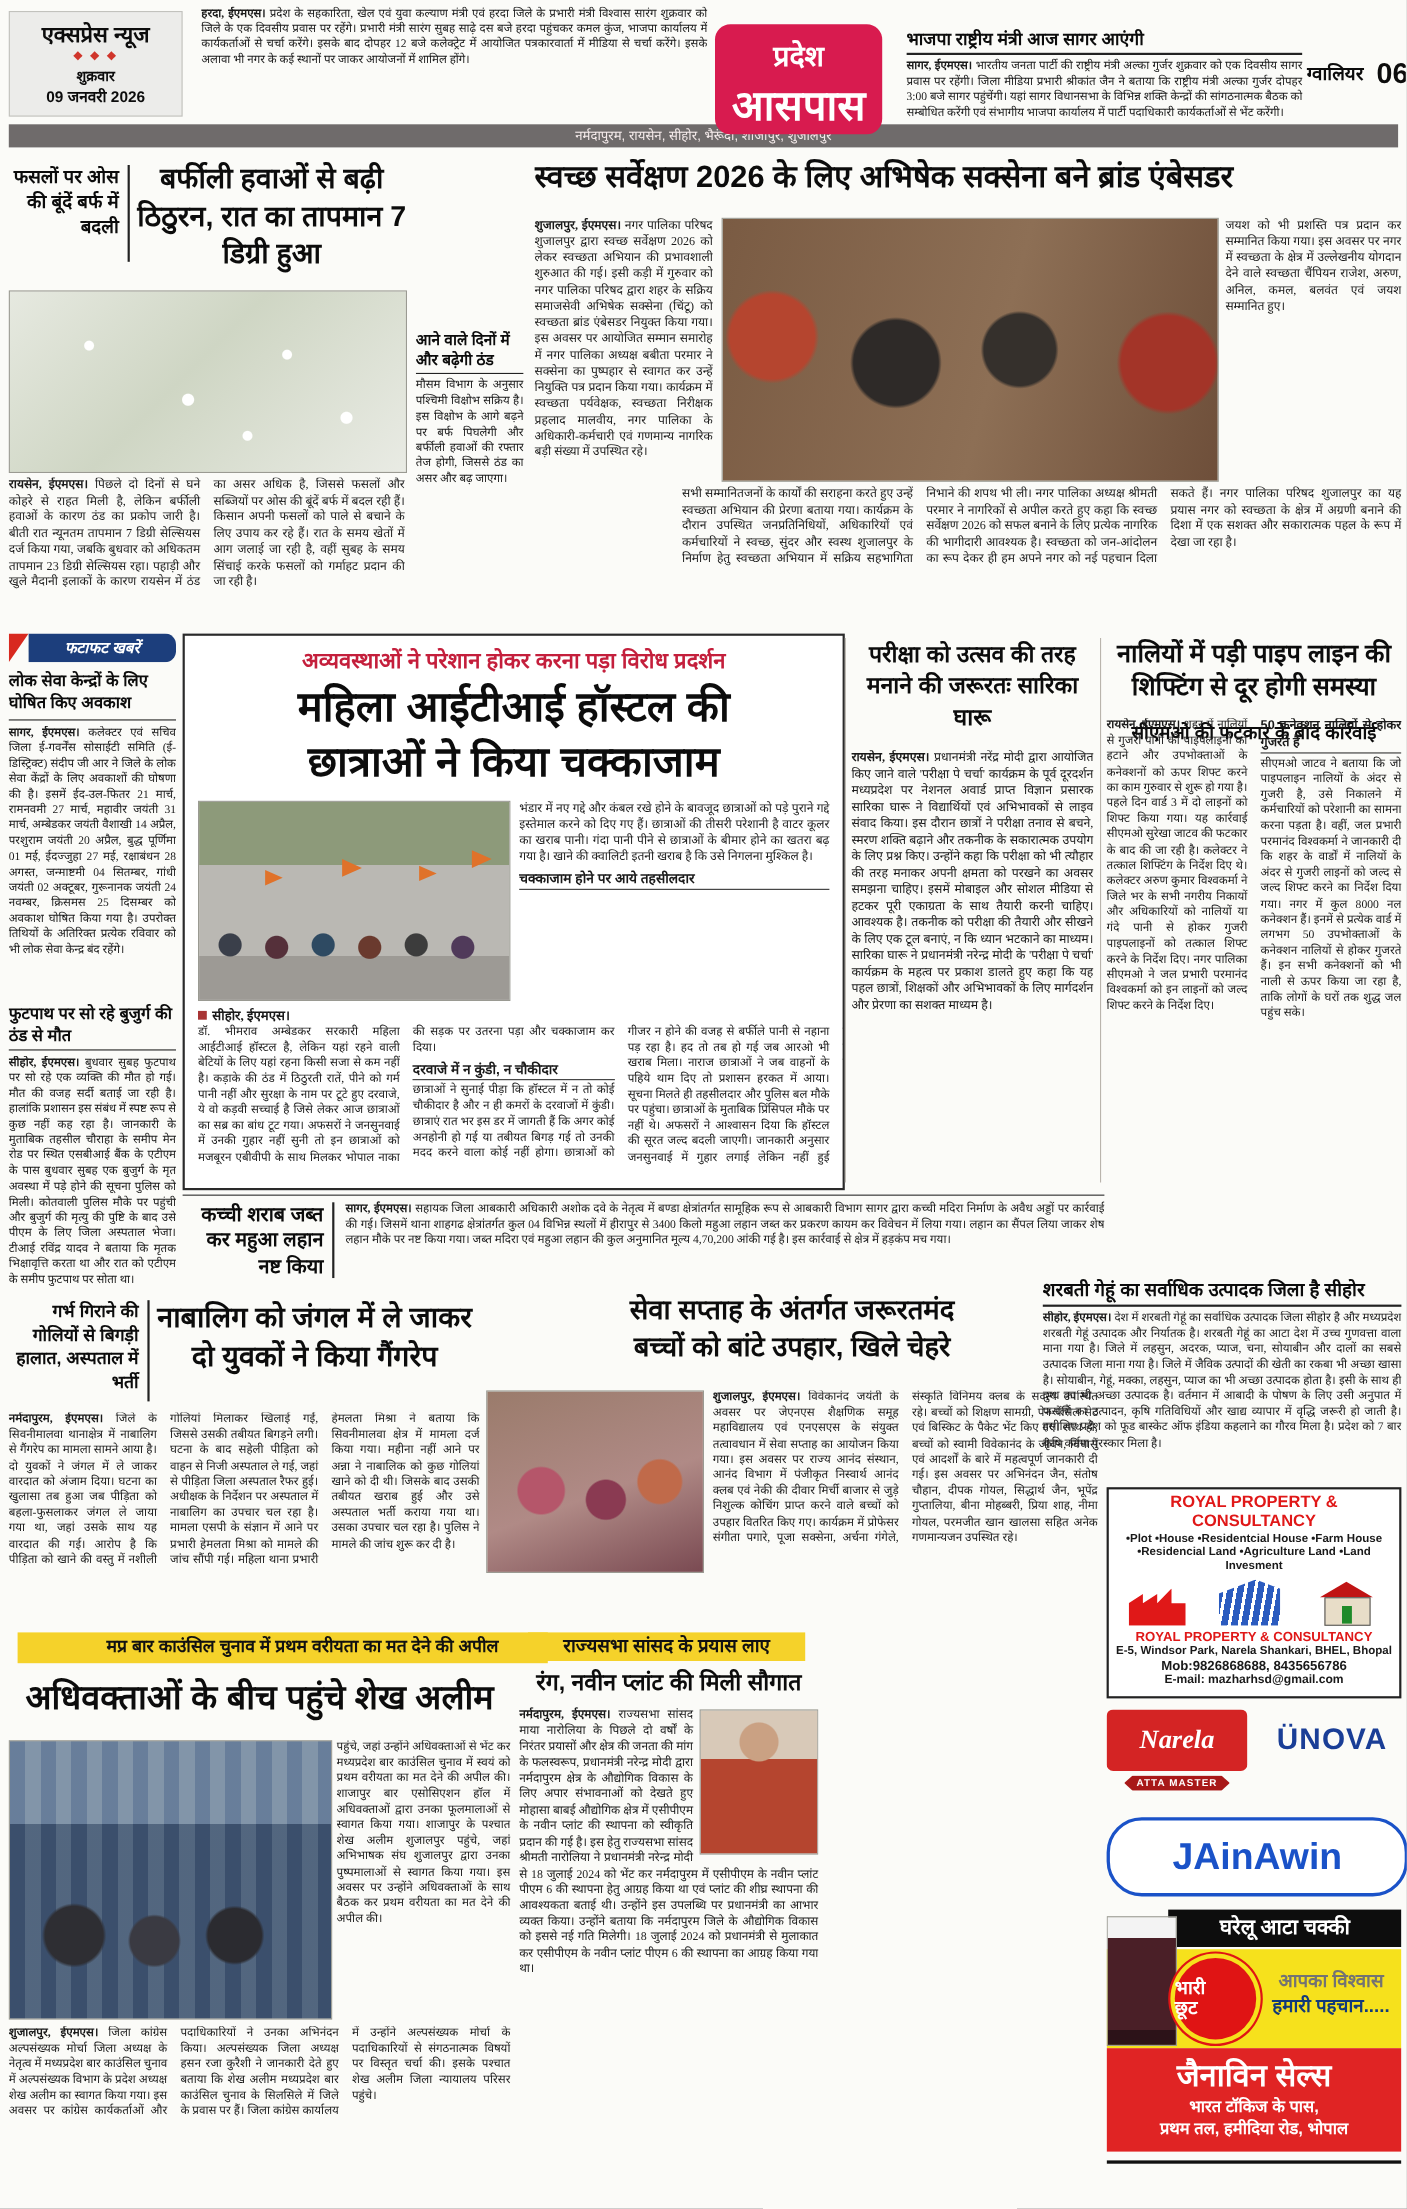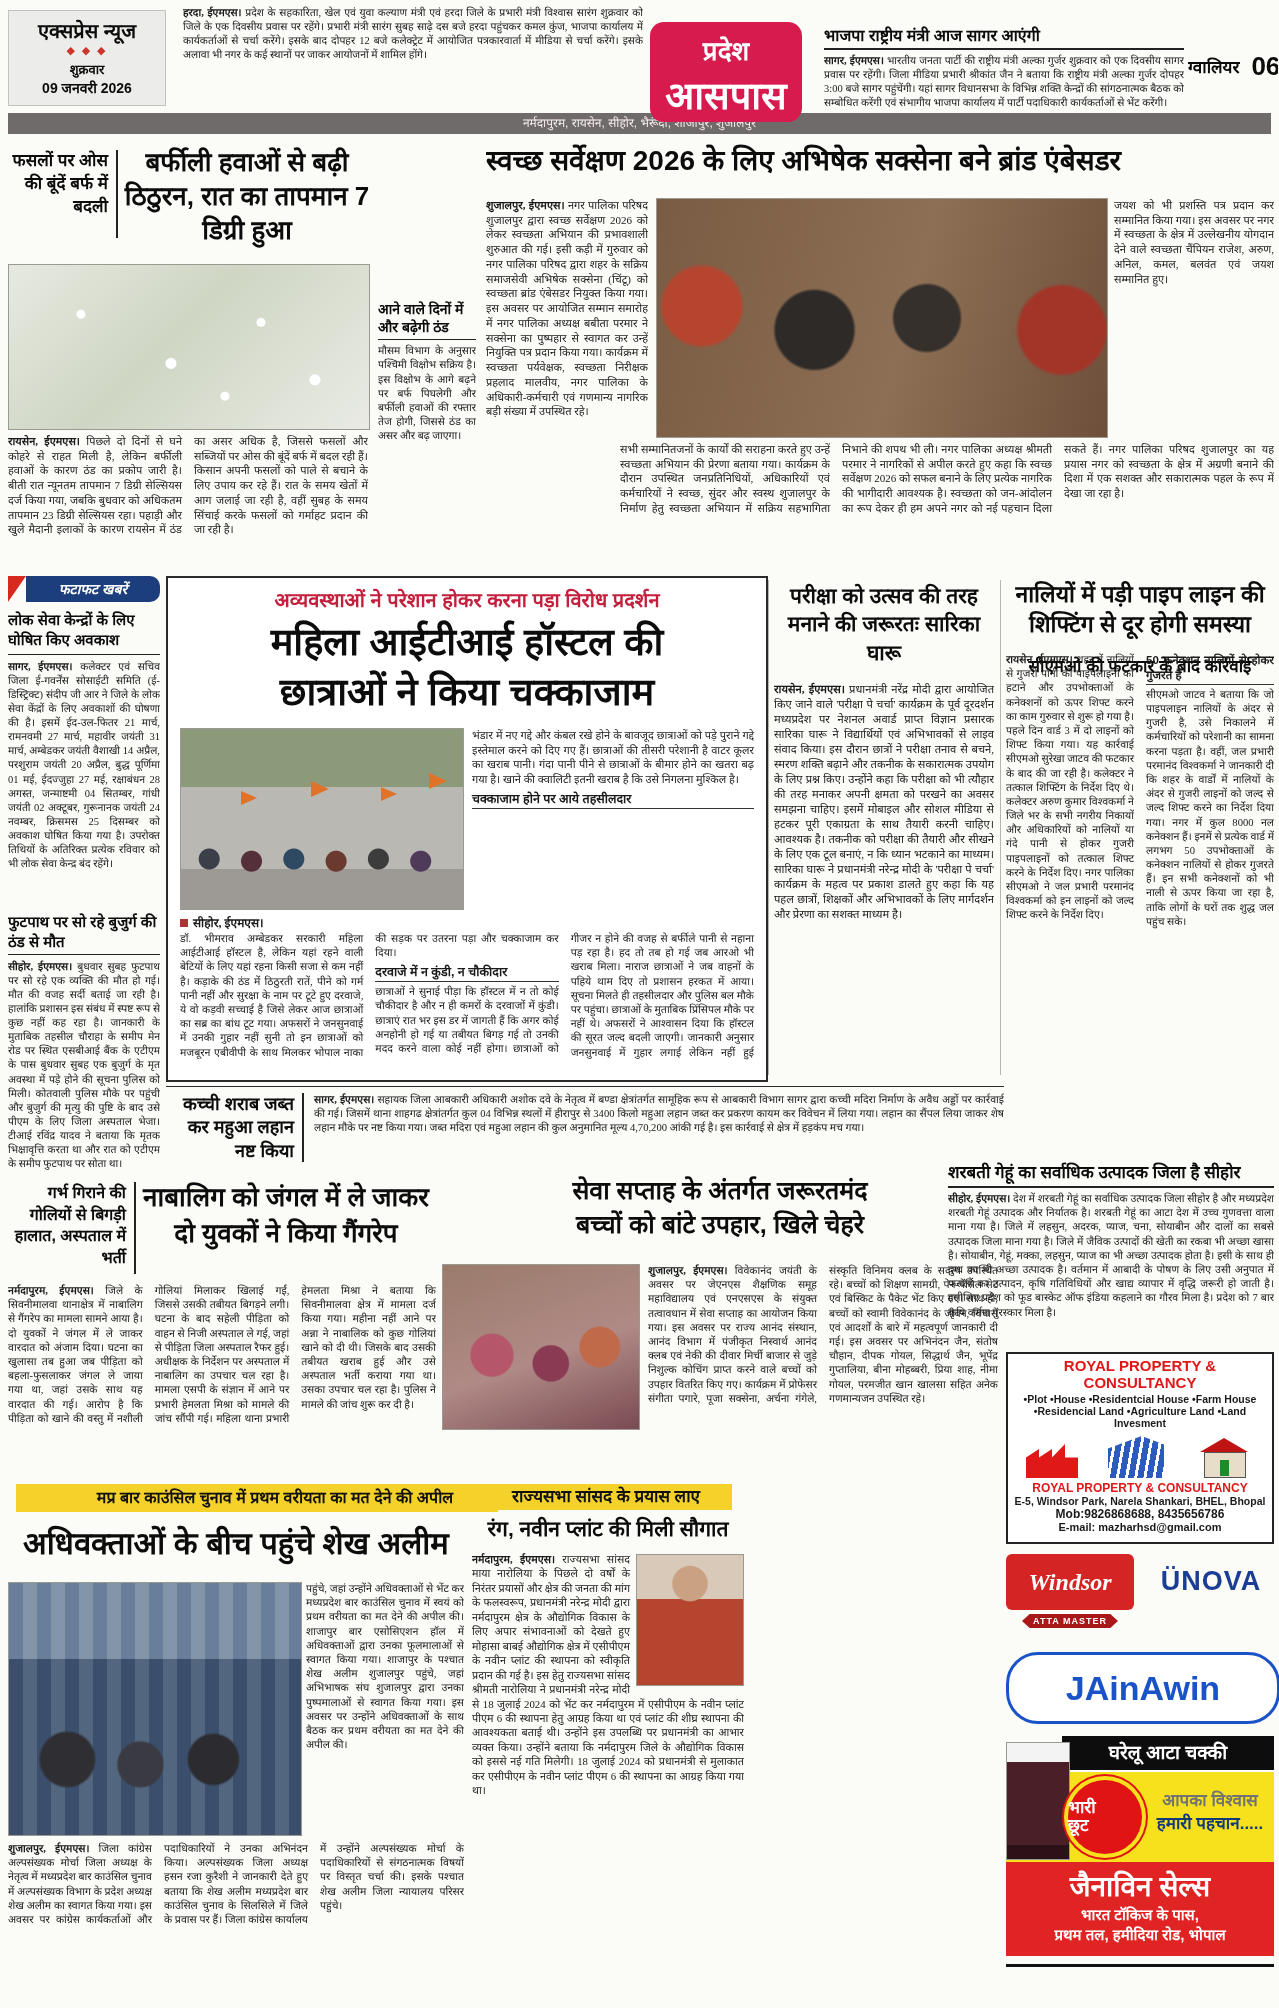--- a/index.html
+++ b/index.html
@@ -226,21 +226,21 @@
       </span>
     </div>
     <div style="color:#e01818;font-weight:bold;font-size:12px;">ROYAL PROPERTY &amp; CONSULTANCY</div>
     <div style="font-size:10.5px;font-weight:bold;">E-5, Windsor Park, Narela Shankari, BHEL, Bhopal</div>
     <div style="font-size:12px;font-weight:bold;">Mob:9826868688, 8435656786</div>
     <div style="font-size:11px;font-weight:bold;">E-mail: mazharhsd@gmail.com</div>
   </div>
 
   <div class="abs" style="left:1006px;top:1554px;width:128px;height:88px;text-align:center;">
     <div style="background:#d42424;border-radius:6px;height:56px;line-height:56px;">
-      <span style="color:#fff;font-style:italic;font-weight:bold;font-size:24px;font-family:'Liberation Serif',serif;">Windsor</span>
+      <span style="color:#fff;font-style:italic;font-weight:bold;font-size:24px;font-family:'Liberation Serif',serif;">Narela</span>
     </div>
     <div style="margin:4px auto 0;width:96px;background:#a81818;color:#fff;font-size:9px;font-weight:bold;letter-spacing:1px;padding:2px 0;clip-path:polygon(0 50%,8% 0,92% 0,100% 50%,92% 100%,8% 100%);font-family:'Liberation Sans',sans-serif;">ATTA MASTER</div>
   </div>
   <div class="abs" style="left:1148px;top:1566px;width:126px;height:44px;color:#1a3e96;font-weight:bold;font-size:27px;text-align:center;font-family:'Liberation Sans',sans-serif;letter-spacing:1px;">ÜNOVA</div>
 
   <div class="abs" style="left:1006px;top:1652px;width:268px;height:66px;border:3px solid #1a52c8;border-radius:32px;display:flex;align-items:center;justify-content:center;background:#fff;">
     <span style="color:#1a52c8;font-weight:bold;font-size:34px;font-family:'Liberation Sans',sans-serif;">JAinAwin</span>
   </div>
 
   <div class="abs" style="left:1006px;top:1732px;width:268px;height:236px;">

